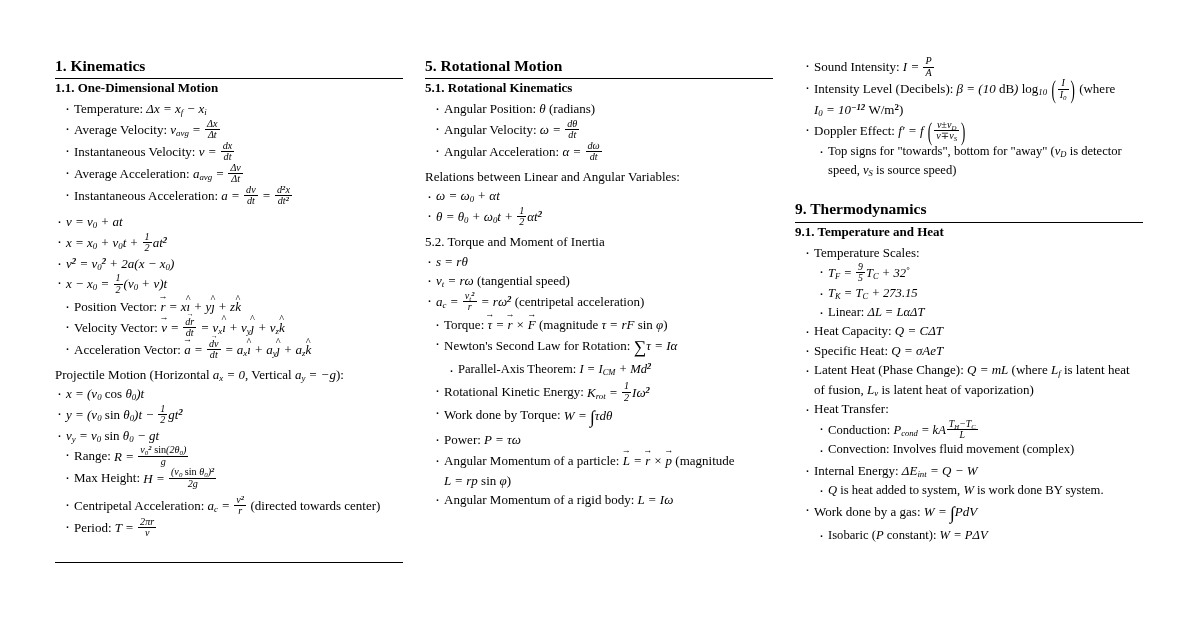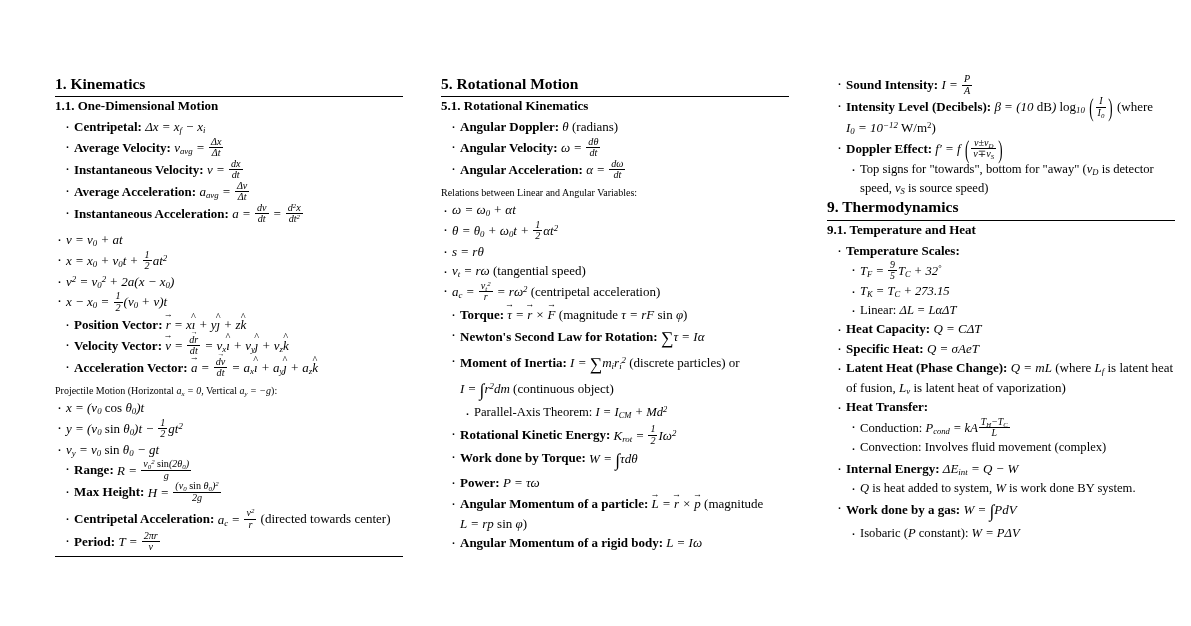--- a/index.html
+++ b/index.html
@@ -3,60 +3,60 @@
 <meta charset="utf-8">
 <style>
   html,body{margin:0;padding:0;background:#fff;}
   body{
     width:1191px;height:626px;overflow:hidden;
     font-family:"Liberation Serif","DejaVu Serif",serif;
     color:#000;
   }
   .page{
     display:flex;
-    column-gap:38px;
-    padding:74px 41px 0 55px;
+    column-gap:22px;
+    padding:56px 41px 0 55px;
     box-sizing:border-box;
     height:626px;
     overflow:hidden;
   }
   .col{width:348px;flex:0 0 348px;overflow:hidden;}
   .col-3{width:348px;flex:0 0 348px;}
 
   h1.sec{
     font-size:15.5px;font-weight:bold;margin:0 0 1px 0;
     padding:0 0 3px 0;line-height:1.25;
     border-bottom:1.6px solid #000;
   }
   h1.sec.first{margin-top:0;}
-  h1.sec.spaced{margin-top:0;}
+  h1.sec.spaced{margin-top:20px;}
   h2.sub{
     font-size:13px;font-weight:bold;margin:0 0 2px 0;line-height:1.3;
   }
   p.plain{
-    font-size:10px;margin:5px 0 1px 0;line-height:1.35;
+    font-size:13px;margin:5px 0 1px 0;line-height:1.35;
   }
   ul{list-style:none;margin:0;padding:0;}
   li{
     font-size:13px;line-height:1.5;
     padding-left:11px;position:relative;
     margin:0;
   }
   li::before{
     content:"\00B7";position:absolute;left:2px;top:-0.06em;
     font-size:15px;line-height:inherit;
   }
   ul.lvl1{margin-left:8px;}
   ul.lvl2{margin-left:22px;}
   ul.lvl2 > li{font-size:12.6px;}
-  b{font-weight:bold;}
+  b{font-weight:normal;}
   .math{font-style:italic;white-space:nowrap;}
   .up{font-style:normal;}
   sub{font-size:0.68em;line-height:0;vertical-align:-0.28em;}
-  sup{font-size:0.68em;line-height:0;vertical-align:0.48em;}
+  sup{font-size:0.68em;line-height:0;vertical-align:0.48em;font-weight:bold;}
   .frac{
     display:inline-block;vertical-align:-0.42em;
     text-align:center;font-size:0.78em;line-height:1.04;
     margin:0 1px;
   }
   .frac > span{display:block;padding:0 2px;}
   .frac > span.den{border-top:1px solid #000;}
   .vec{position:relative;display:inline-block;}
   .vec::after{
     content:"\2192";position:absolute;left:50%;transform:translateX(-50%);
@@ -78,21 +78,21 @@
 
 <div class="page">
 
   <div class="col">
 
     <h1 class="sec first">1. Kinematics</h1>
 
     <h2 class="sub">1.1. One-Dimensional Motion</h2>
 
     <ul class="lvl1">
-      <li><b>Centripetal:</b> <span class="math">Δx = x<sub>f</sub> − x<sub>i</sub></span></li>
+      <li><b>Temperature:</b> <span class="math">Δx = x<sub>f</sub> − x<sub>i</sub></span></li>
       <li><b>Average Velocity:</b> <span class="math">v<sub>avg</sub> = <span class="frac"><span>Δx</span><span class="den">Δt</span></span></span></li>
       <li><b>Instantaneous Velocity:</b> <span class="math">v = <span class="frac"><span>dx</span><span class="den">dt</span></span></span></li>
       <li><b>Average Acceleration:</b> <span class="math">a<sub>avg</sub> = <span class="frac"><span>Δv</span><span class="den">Δt</span></span></span></li>
       <li><b>Instantaneous Acceleration:</b> <span class="math">a = <span class="frac"><span>dv</span><span class="den">dt</span></span> = <span class="frac"><span>d<sup>2</sup>x</span><span class="den">dt<sup>2</sup></span></span></span></li>
     </ul>
 
     <p class="plain"></p>
 
     <ul>
       <li><span class="math">v = v<sub>0</sub> + at</span></li>
@@ -132,45 +132,45 @@
     <h1 class="sec spaced"></h1>
   </div>
 
   <div class="col">
 
     <h1 class="sec first">5. Rotational Motion</h1>
 
     <h2 class="sub">5.1. Rotational Kinematics</h2>
 
     <ul class="lvl1">
-      <li><b>Angular Doppler:</b> <span class="math">θ</span> (radians)</li>
+      <li><b>Angular Position:</b> <span class="math">θ</span> (radians)</li>
       <li><b>Angular Velocity:</b> <span class="math">ω = <span class="frac"><span>dθ</span><span class="den">dt</span></span></span></li>
       <li><b>Angular Acceleration:</b> <span class="math">α = <span class="frac"><span>dω</span><span class="den">dt</span></span></span></li>
     </ul>
 
     <p class="plain">Relations between Linear and Angular Variables:</p>
 
     <ul>
       <li><span class="math">ω = ω<sub>0</sub> + αt</span></li>
       <li><span class="math">θ = θ<sub>0</sub> + ω<sub>0</sub>t + <span class="frac"><span>1</span><span class="den">2</span></span>αt<sup>2</sup></span></li>
     </ul>
 
+    <p class="plain">5.2. Torque and Moment of Inertia</p>
 
     <ul>
       <li><span class="math">s = rθ</span></li>
       <li><span class="math">v<sub>t</sub> = rω</span> (tangential speed)</li>
       <li><span class="math">a<sub>c</sub> = <span class="frac"><span>v<sub>t</sub><sup>2</sup></span><span class="den">r</span></span> = rω<sup>2</sup></span> (centripetal acceleration)</li>
     </ul>
 
     <h2 class="sub"></h2>
 
     <ul class="lvl1">
       <li><b>Torque:</b> <span class="math"><span class="vec">τ</span> = <span class="vec">r</span> × <span class="vec">F</span></span> (magnitude <span class="math">τ = rF <span class="up">sin</span> φ</span>)</li>
       <li><b>Newton's Second Law for Rotation:</b> <span class="math"><span class="big">∑</span>τ = Iα</span></li>
-      <li><b>Moment of Inertia:</b> <span class="math">I = <span class="big">∑</span>m<sub>i</sub>r<sub>i</sub><sup>2</sup></span> (discrete particles) or <span class="math">I = <span class="big">∫</span>r<sup>2</sup>dm</span> (continuous object)</li>
     </ul>
 
     <ul class="lvl2">
       <li>Parallel-Axis Theorem: <span class="math">I = I<sub>CM</sub> + Md<sup>2</sup></span></li>
     </ul>
 
     <h2 class="sub"></h2>
 
     <ul class="lvl1">
       <li><b>Rotational Kinetic Energy:</b> <span class="math">K<sub>rot</sub> = <span class="frac"><span>1</span><span class="den">2</span></span>Iω<sup>2</sup></span></li>

